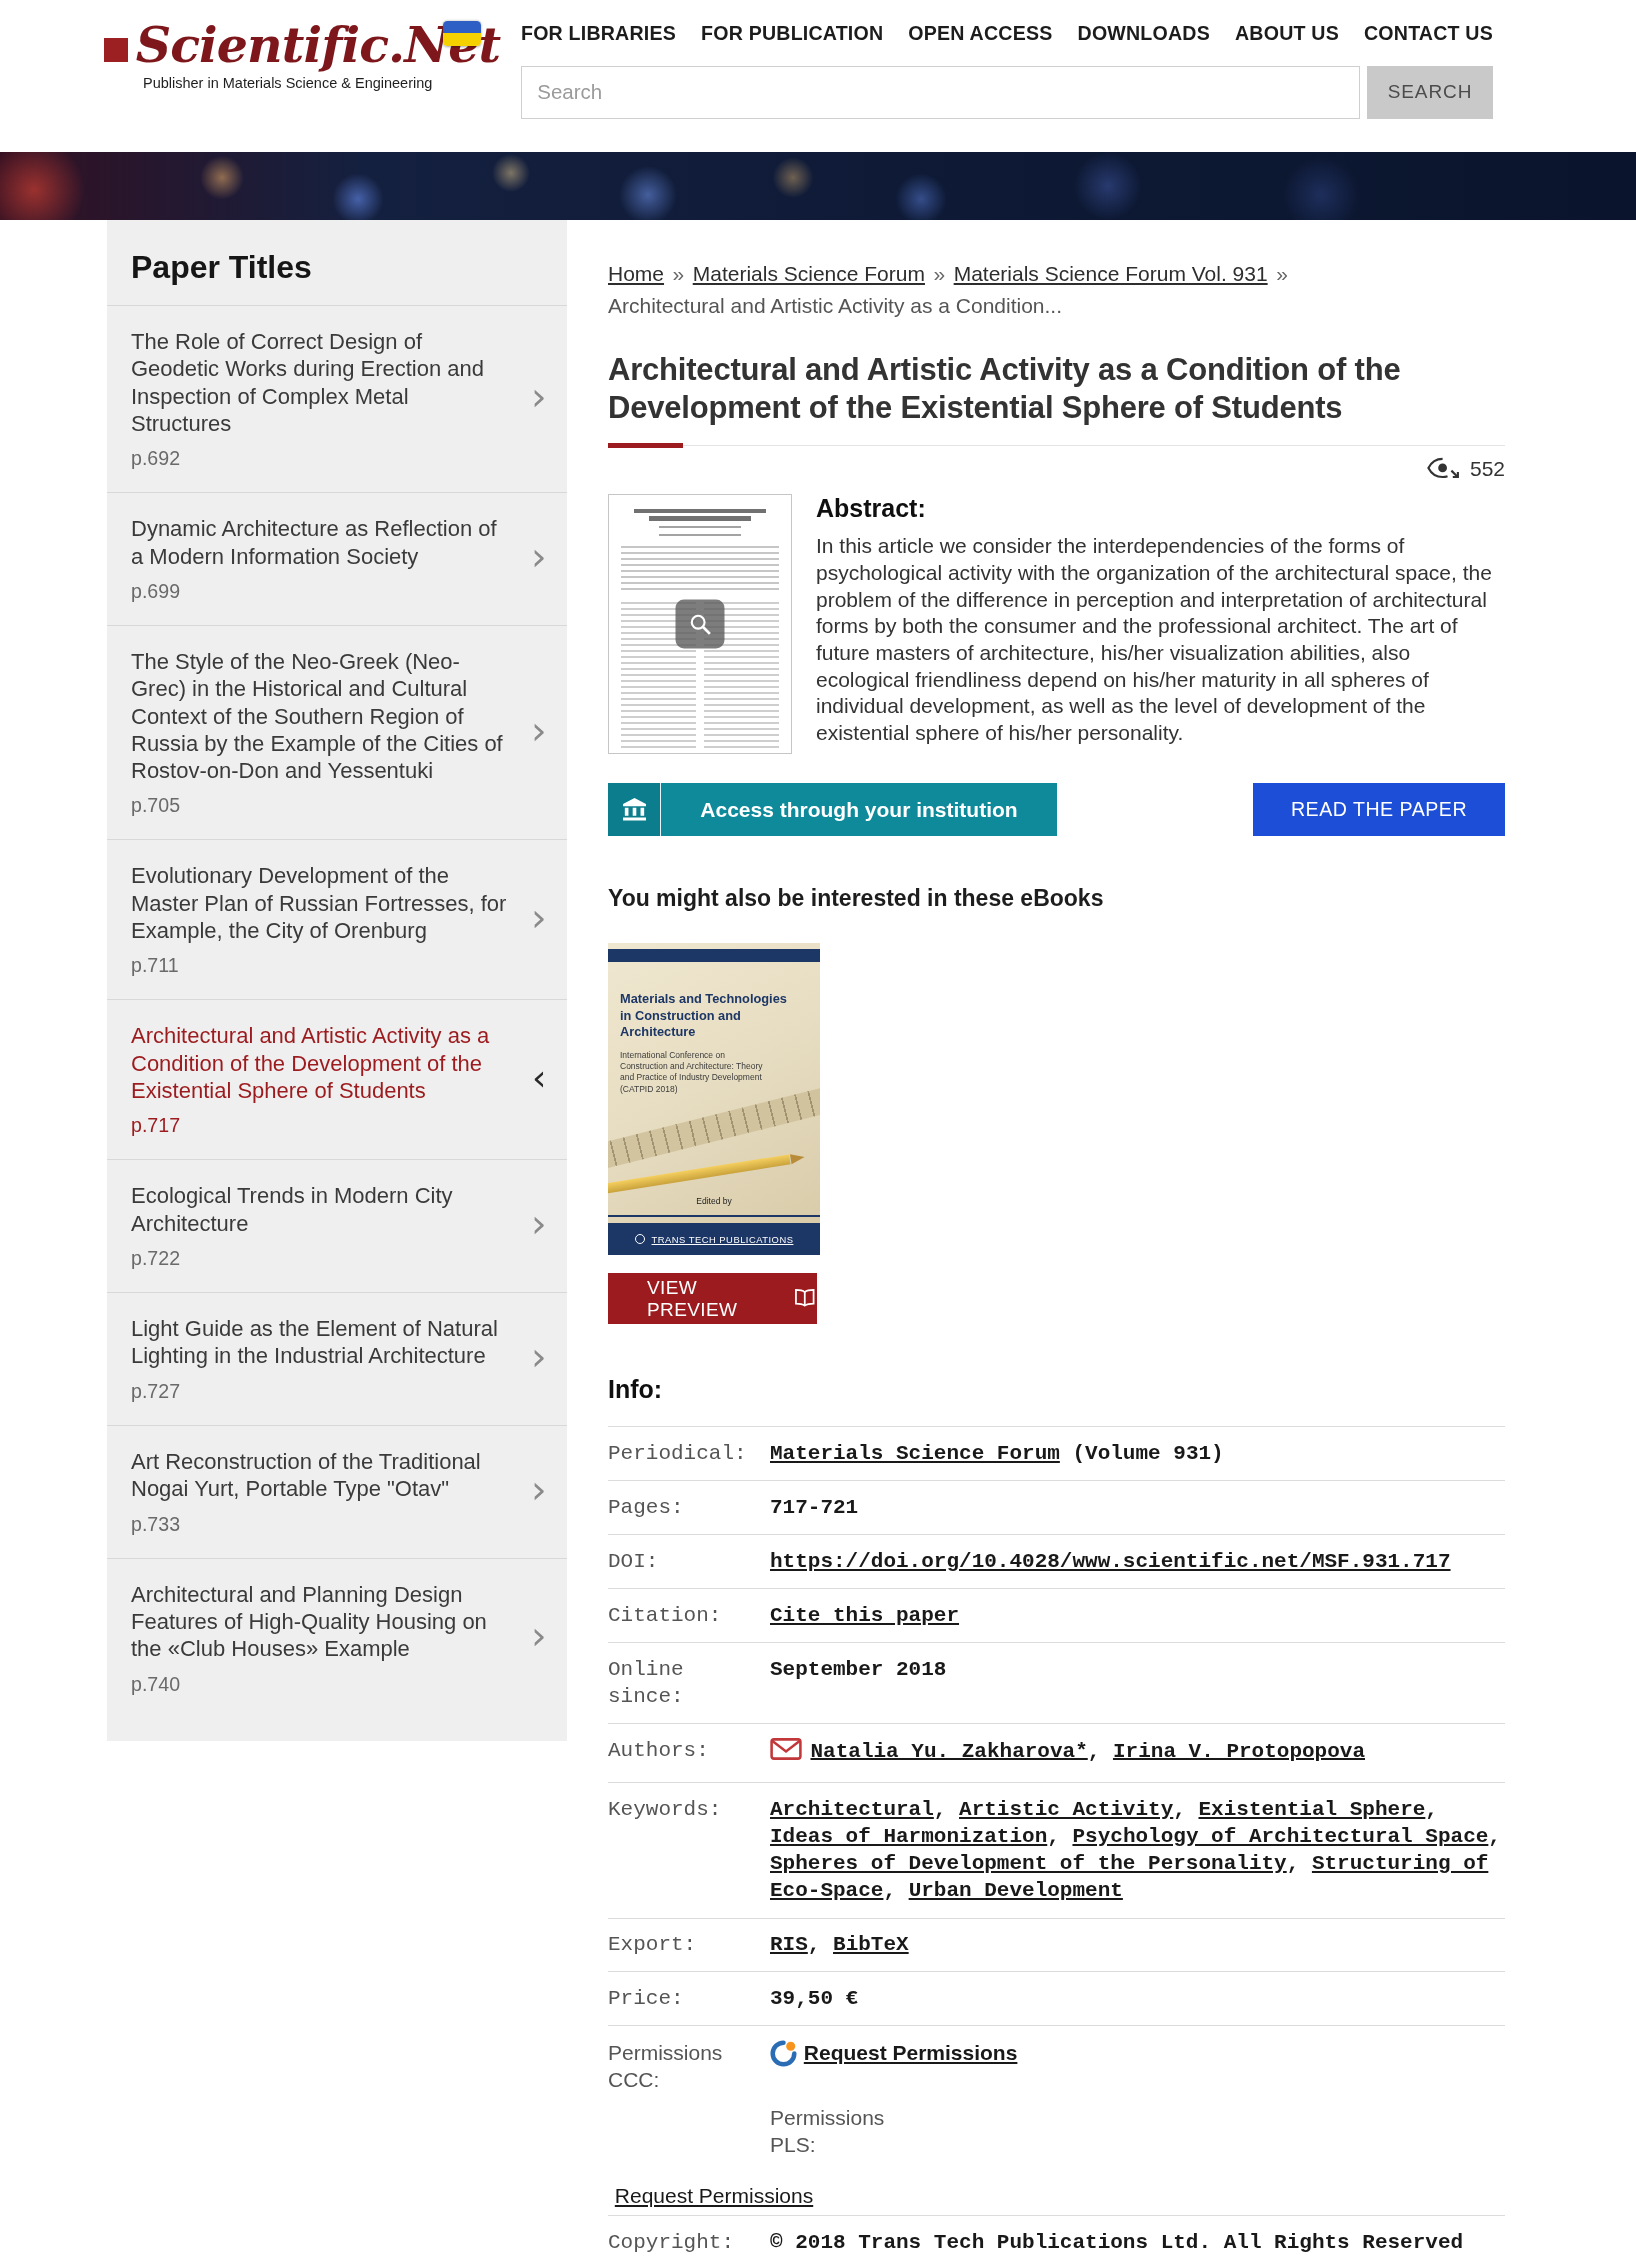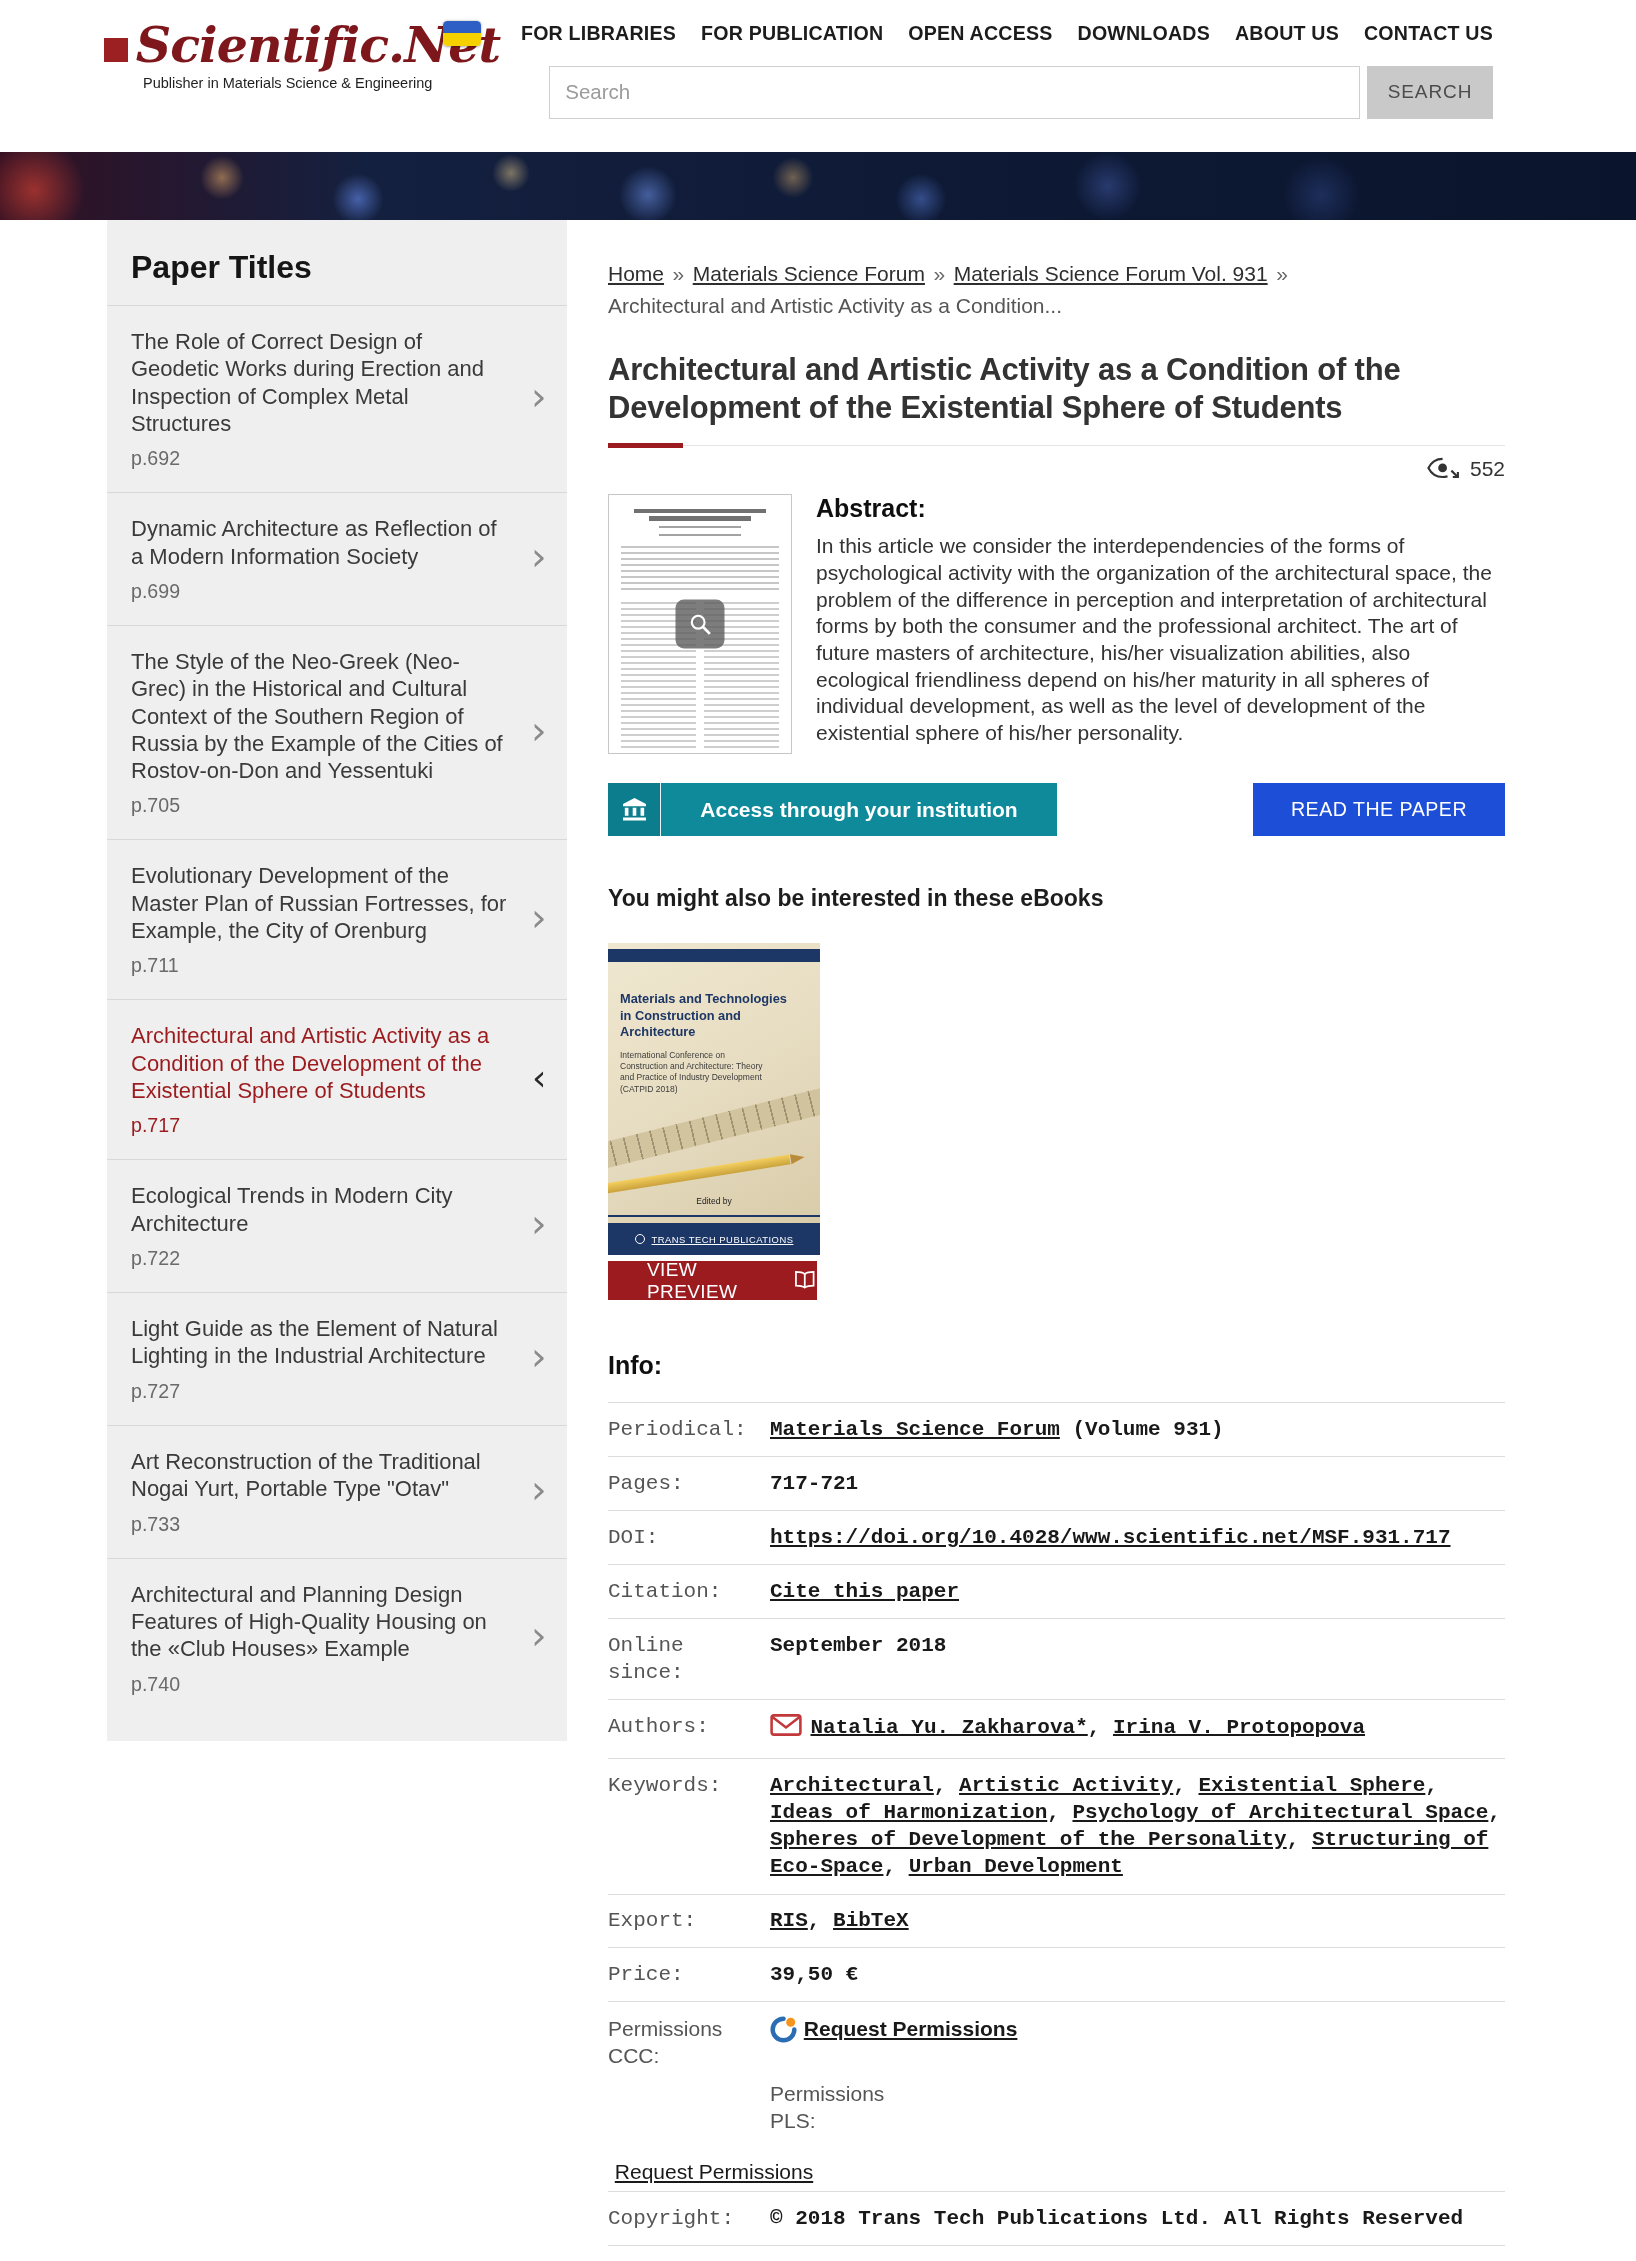--- a/index.html
+++ b/index.html
@@ -20,21 +20,21 @@
                font-size:49px; color:#7e171b; letter-spacing:-0.9px; line-height:1.1; white-space:nowrap; }
   .logo-tagline { font-size:14.5px; color:#1f1f1f; margin-top:2.6px; margin-left:39px; white-space:nowrap; }
   .flag { position:absolute; left:339px; top:1.7px; width:38px; height:25.6px; border-radius:4.3px;
           overflow:hidden; box-shadow:0 0.9px 2.6px rgba(0,0,0,.35); }
   .flag .half-b { height:50%; background:#2d5fc4; }
   .flag .half-y { height:50%; background:#f5d100; }
 
   .header-right { position:absolute; left:521px; top:22px; width:972px; }
   .main-nav { display:flex; justify-content:space-between; align-items:center; }
   .nav-item { font-weight:bold; font-size:19.6px; color:#1c1c1c; text-decoration:none; letter-spacing:0.2px; white-space:nowrap; }
-  .search-row { display:flex; margin-top:20.5px;margin-left:28px; }
+  .search-row { display:flex; margin-top:20.5px; }
   .search-input { flex:1; height:53px; border:0.9px solid #cfcfcf; font-size:20.5px; padding:0 15.3px;
                   color:#333; outline:none; background:#fff; font-family:inherit; }
   .search-input::placeholder { color:#9b9b9b; }
   .search-btn { width:126px; height:53px; margin-left:6.8px; background:#c9c9c9; border:none;
                 font-size:19px; color:#4c4c4c; letter-spacing:0.9px; font-family:inherit; cursor:pointer; }
 
   
   .banner { position:absolute; top:152px; left:0; width:1636px; height:68px;
     background:
       radial-gradient(circle at 34px 38px,  rgba(190,60,50,.75), rgba(190,60,50,0) 51px),
@@ -120,21 +120,21 @@
   .cover-pencil::after { content:""; position:absolute; right:-14.5px; top:0;
                   border-top:5.1px solid transparent; border-bottom:5.1px solid transparent;
                   border-left:14.5px solid #b98c3a; }
   .cover-edited { position:absolute; left:0; right:0; bottom:49px; text-align:center; font-size:8.5px; color:#222; }
   .cover-line { position:absolute; left:0; right:0; bottom:38px; height:2.6px; background:#1c3666; }
   .cover-band-bottom { position:absolute; left:0; right:0; bottom:0; height:32px; background:#1c3666;
                   display:flex; align-items:center; justify-content:center; gap:6.8px;
                   color:#fff; font-size:9.4px; letter-spacing:0.5px;text-decoration:underline; }
   .ttp-mark { width:10.2px; height:10.2px; border:1.7px solid #fff; border-radius:50%; flex:0 0 auto; }
 
-  .preview-btn { margin-top:6px; width:209px; height:39px; background:#9c1b1e; color:#fff;
+  .preview-btn { margin-top:18px; width:209px; height:51px; background:#9c1b1e; color:#fff;
                  display:flex; align-items:center; justify-content:center; gap:12px;
                  font-size:19px; letter-spacing:0.4px; cursor:pointer;padding-left:39px; }
 
   .info-heading { margin-top:51px; font-size:25px; font-weight:bold; color:#0f0f0f; }
   .info-table { margin-top:22px; border-top:0.9px solid #dcdcdc; }
   .info-row { display:flex; border-bottom:0.9px solid #dcdcdc; padding:12.8px 0;font-family:Liberation Mono, monospace; }
   .info-label { width:162px; flex:0 0 auto; font-size:21px; color:#555; line-height:1.3; }
   .info-value { flex:1; font-size:21px; font-weight:bold; color:#191919; line-height:1.3; }
   .val-link { color:#191919; text-decoration:underline; }
   .env-icon { display:inline-block; vertical-align:-4.3px; margin-right:8.5px; }

